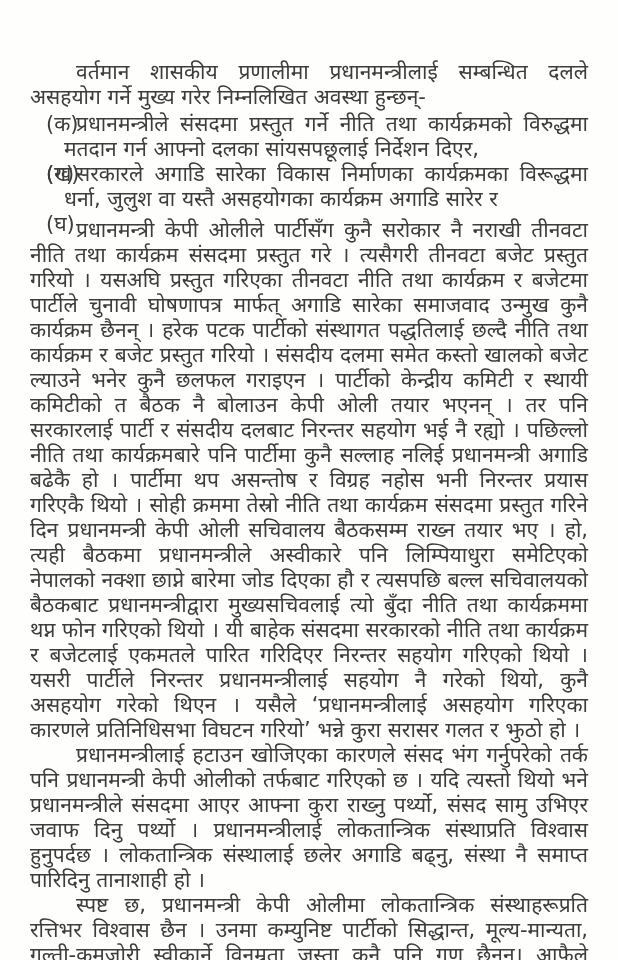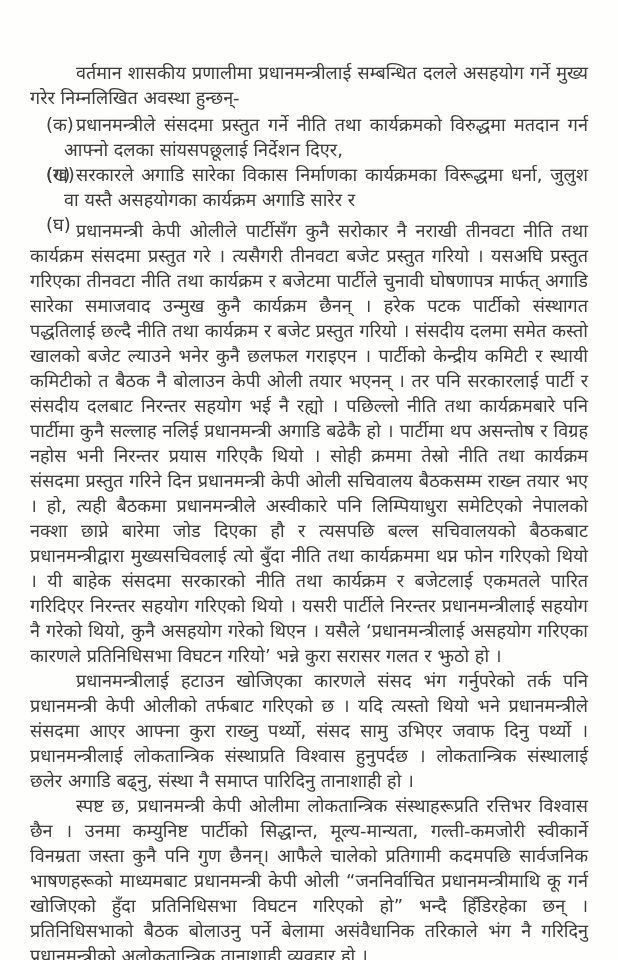--- a/index.html
+++ b/index.html
@@ -9,21 +9,21 @@
   }
   .page {
     position: relative;
     width: 618px;
     height: 960px;
     box-sizing: border-box;
     background: #fefefd;
     padding: 60px 30px 17px 30px;
     font-family: "DejaVu Sans", "Liberation Sans", sans-serif;
     color: #3c3c3c;
-    font-size: 18px;
+    font-size: 21px;
     line-height: 25px;
     text-align: justify;
   }
   .para {
     margin: 0;
   }
   .para.indent {
     text-indent: 46px;
   }
   .clause-list {

